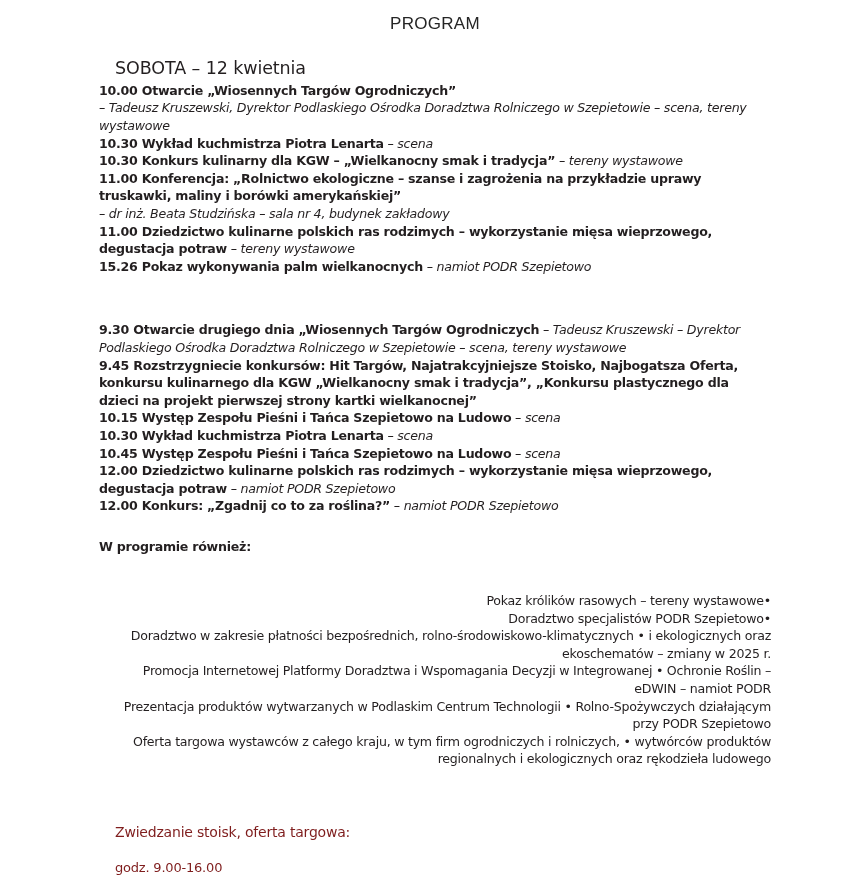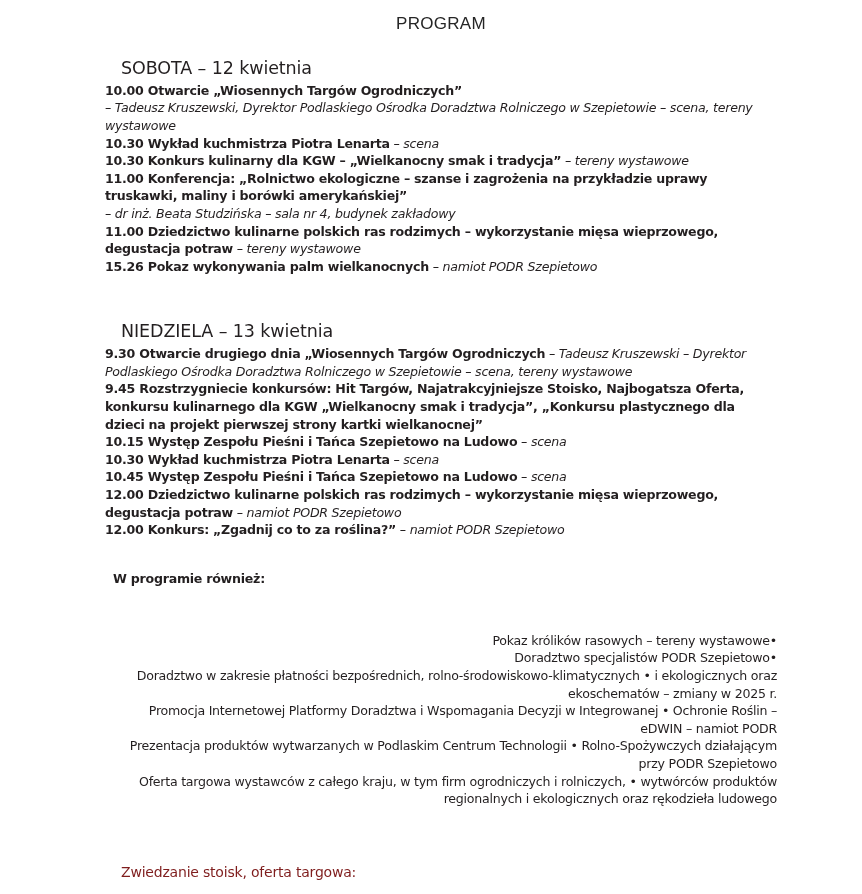--- a/index.html
+++ b/index.html
@@ -11,21 +11,21 @@
     width: 862px;
     height: 894px;
     position: relative;
     overflow: hidden;
     font-family: "Liberation Sans", sans-serif;
     color: #231f20;
   }
 
   .page {
     position: absolute;
-    left: 10px; top: 0;
+    left: 4px; top: 0;
     width: 748px;
     height: 894px;
   }
 
   .doc-title {
     position: absolute;
     left: 0;
     top: 14px;
     width: 862px;
     text-align: center;
@@ -74,21 +74,21 @@
   .block-saturday { margin-bottom: 0; }
 
   .gap-between-days { height: 46px; }
 
   .also-heading {
     font-family: "DejaVu Sans", sans-serif;
     font-size: 12.6px;
     font-weight: 700;
     color: #231f20;
     letter-spacing: -0.25px;
-    margin: 8px;
+    margin: 0;
     padding-top: 24px;
   }
 
   .also-list {
     padding-top: 38px;
   }
   .also-item {
     font-family: "DejaVu Sans", sans-serif;
     font-size: 12.6px;
     line-height: 17.6px;
@@ -133,21 +133,20 @@
       <p class="entry"><b class="b">10.30 Konkurs kulinarny dla KGW – „Wielkanocny smak i tradycja”</b><i class="i"> – tereny wystawowe</i></p>
       <p class="entry"><b class="b">11.00 Konferencja: „Rolnictwo ekologiczne – szanse i zagrożenia na przykładzie uprawy truskawki, maliny i borówki amerykańskiej”</b><i class="i"></i></p>
       <p class="entry"><b class="b"></b><i class="i">– dr inż. Beata Studzińska – sala nr 4, budynek zakładowy</i></p>
       <p class="entry"><b class="b">11.00 Dziedzictwo kulinarne polskich ras rodzimych – wykorzystanie mięsa wieprzowego, degustacja potraw</b><i class="i"> – tereny wystawowe</i></p>
       <p class="entry"><b class="b">15.26 Pokaz wykonywania palm wielkanocnych</b><i class="i"> – namiot PODR Szepietowo</i></p>
     </section>
 
     <div class="gap-between-days"></div>
 
     <section class="block-sunday">
-      <h2 class="day-heading">NIEDZIELA – 13 kwietnia</h2>
 
       <p class="entry"><b class="b">9.30 Otwarcie drugiego dnia „Wiosennych Targów Ogrodniczych</b><i class="i"> – Tadeusz Kruszewski – Dyrektor Podlaskiego Ośrodka Doradztwa Rolniczego w Szepietowie – scena, tereny wystawowe</i></p>
       <p class="entry"><b class="b">9.45 Rozstrzygniecie konkursów: Hit Targów, Najatrakcyjniejsze Stoisko, Najbogatsza Oferta, konkursu kulinarnego dla KGW „Wielkanocny smak i tradycja”, „Konkursu plastycznego dla dzieci na projekt pierwszej strony kartki wielkanocnej”</b><i class="i"></i></p>
       <p class="entry"><b class="b">10.15 Występ Zespołu Pieśni i Tańca Szepietowo na Ludowo</b><i class="i"> – scena</i></p>
       <p class="entry"><b class="b">10.30 Wykład kuchmistrza Piotra Lenarta</b><i class="i"> – scena</i></p>
       <p class="entry"><b class="b">10.45 Występ Zespołu Pieśni i Tańca Szepietowo na Ludowo</b><i class="i"> – scena</i></p>
       <p class="entry"><b class="b">12.00 Dziedzictwo kulinarne polskich ras rodzimych – wykorzystanie mięsa wieprzowego, degustacja potraw</b><i class="i"> – namiot PODR Szepietowo</i></p>
       <p class="entry"><b class="b">12.00 Konkurs: „Zgadnij co to za roślina?”</b><i class="i"> – namiot PODR Szepietowo</i></p>
     </section>
 

